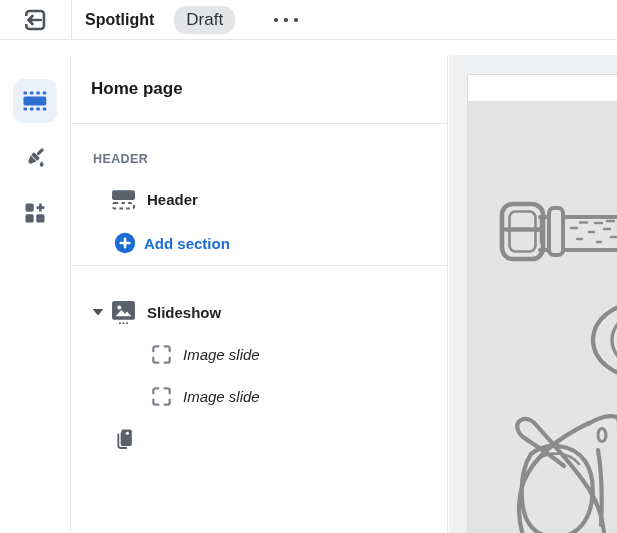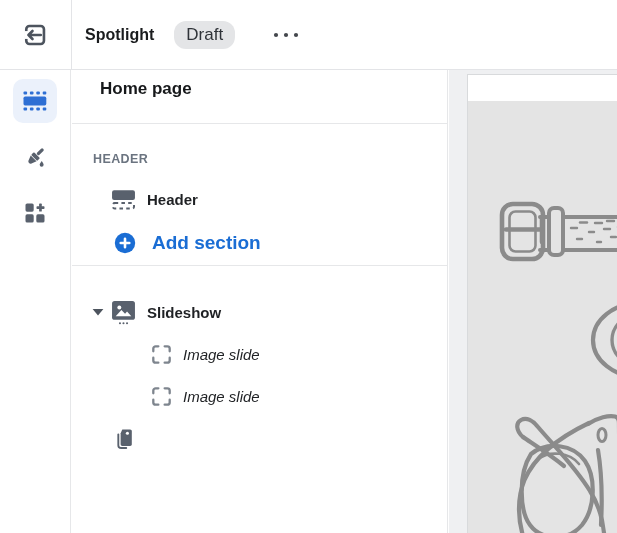--- a/index.html
+++ b/index.html
@@ -2,59 +2,59 @@
 <html><head>
 <meta charset="utf-8">
 <style>
   html,body{margin:0;padding:0;}
   body{
     width:617px;height:533px;overflow:hidden;position:relative;
     background:#ffffff;font-family:"Liberation Sans",sans-serif;
     -webkit-font-smoothing:antialiased;color:#1a1c1e;
   }
   
-  .topbar{position:absolute;top:0;left:0;right:0;height:70px;background:#fff;
+  .topbar{position:absolute;top:0;left:0;right:0;height:40px;background:#fff;
     border-bottom:1px solid #e3e4e7;display:flex;align-items:center;z-index:10;box-sizing:border-box;}
   .topbar-vdivider{position:absolute;left:71px;top:0;bottom:0;width:1px;background:#e3e4e7;}
   .exit-btn{width:44px;height:40px;margin-left:13px;border:none;background:transparent;
     display:flex;align-items:center;justify-content:center;border-radius:8px;cursor:pointer;padding:0;}
   .topbar-title{margin-left:28px;font-size:16px;font-weight:700;color:#1a1c1e;}
   .status-badge{margin-left:20px;background:#e4e5e7;color:#2f3338;font-size:17px;
     line-height:1;padding:5px 12px 6px;border-radius:12px;}
   .more-btn{margin-left:34px;border:none;background:transparent;padding:6px 4px;
     display:flex;align-items:center;border-radius:6px;cursor:pointer;}
   
   .sidebar{position:absolute;top:55px;left:0;width:71px;bottom:0;background:#fff;
     border-right:1px solid #e6e7e9;box-sizing:border-box;display:flex;flex-direction:column;
     align-items:center;padding-top:24px;gap:12px;}
   .nav-btn{width:44px;height:44px;border:none;background:transparent;border-radius:10px;
     display:flex;align-items:center;justify-content:center;cursor:pointer;padding:0;}
   .nav-btn.active{background:#ebf1fb;}
   
   .panel{position:absolute;top:55px;left:72px;width:376px;bottom:0;background:#fff;
     border-right:1px solid #e6e7e9;box-sizing:border-box;}
-  .panel-title{height:69px;display:flex;align-items:center;padding-left:28px;
+  .panel-title{height:69px;display:flex;align-items:center;padding-left:19px;
     font-size:17px;font-weight:700;color:#16181a;border-bottom:1px solid #e6e7e9;box-sizing:border-box;}
   .group1{padding-top:28px;}
   .group2{padding-top:25px;}
   .group-label{margin:0 0 11px 21px;font-size:12.5px;font-weight:600;letter-spacing:.4px;color:#6b7480;}
   .group-divider{border:none;border-top:1px solid #e6e7e9;margin:0;}
   .row{display:flex;align-items:center;cursor:pointer;}
   .row.h44{height:44px;}
   .row.h42{height:42px;}
   .row.item{padding-left:39px;}
   .row.with-chevron{padding-left:20px;}
   .row.child{padding-left:79px;font-style:italic;}
   .row.add-root{padding-left:42px;}
   .row.add-child{padding-left:79px;}
   .chevron-box{width:12px;margin-right:7px;display:flex;align-items:center;}
   .row-icon{display:flex;align-items:center;justify-content:center;flex:none;}
   .row-label{margin-left:11px;font-size:15px;font-weight:600;color:#1f2124;}
   .row-label.regular{font-weight:400;}
-  .add-label{margin-left:16px;font-size:19px;font-weight:600;color:#1a6dd4;text-align:center;}
+  .add-label{margin-left:8px;font-size:15px;font-weight:600;color:#1a6dd4;text-align:center;}
   
   .preview{position:absolute;top:55px;left:449px;right:0;bottom:0;background:#eff0f2;overflow:hidden;}
   .page{position:absolute;left:18px;top:19px;width:220px;height:640px;background:#fff;
     border:1px solid #d8dadc;box-sizing:border-box;}
   .page-header{height:26px;background:#fff;}
   .page-hero{position:absolute;top:26px;left:0;right:0;bottom:0;background:#e4e4e4;overflow:hidden;}
   .page-hero svg{position:absolute;top:0;left:0;}
 </style>
 </head>
 <body>

